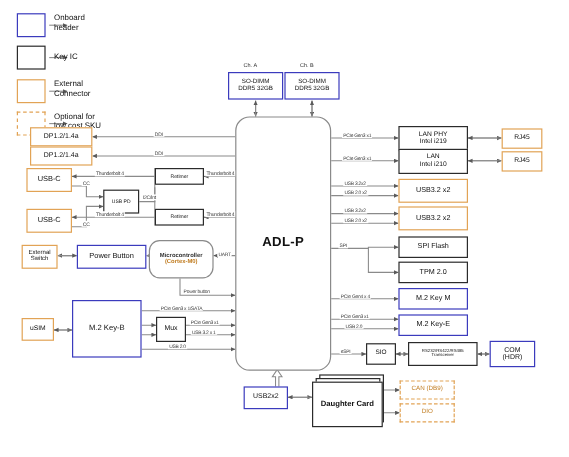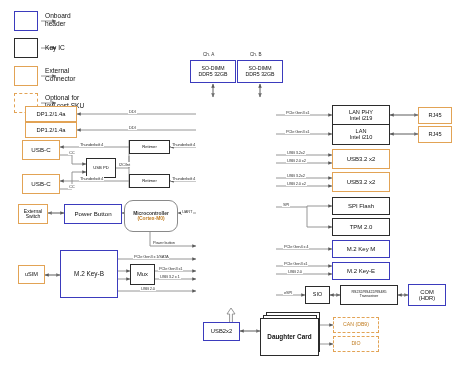--- a/index.html
+++ b/index.html
@@ -127,20 +127,23 @@
   <div class="legend-txt" style="left:45px;top:44px;width:60px;">Key IC</div>
 
   <div class="box b-ext" style="left:14px;top:66px;width:24px;height:20px;"></div>
   <div class="legend-txt" style="left:45px;top:67px;width:60px;">External
 Connector</div>
 
   <div class="box b-opt" style="left:14px;top:93px;width:24px;height:20px;"></div>
   <div class="legend-txt" style="left:45px;top:94px;width:60px;">Optional for
 low cost SKU</div>
 
+  <div class="box b-round" style="left:196px;top:97px;width:80px;height:212px;border-radius:12px;border:1.2px solid #8a8a8a;">
+    <span class="soc-txt">ADL-P</span>
+  </div>
 
   <div class="chname" style="left:203px;top:52px;">Ch. A</div>
   <div class="box b-header" style="left:190px;top:60px;width:46px;height:23px;font-size:5.2px;">
     <span>SO-DIMM</span>
     <span>DDR5 32GB</span>
   </div>
 
   <div class="chname" style="left:250px;top:52px;">Ch. B</div>
   <div class="box b-header" style="left:237px;top:60px;width:46px;height:23px;font-size:5.2px;">
     <span>SO-DIMM</span>

